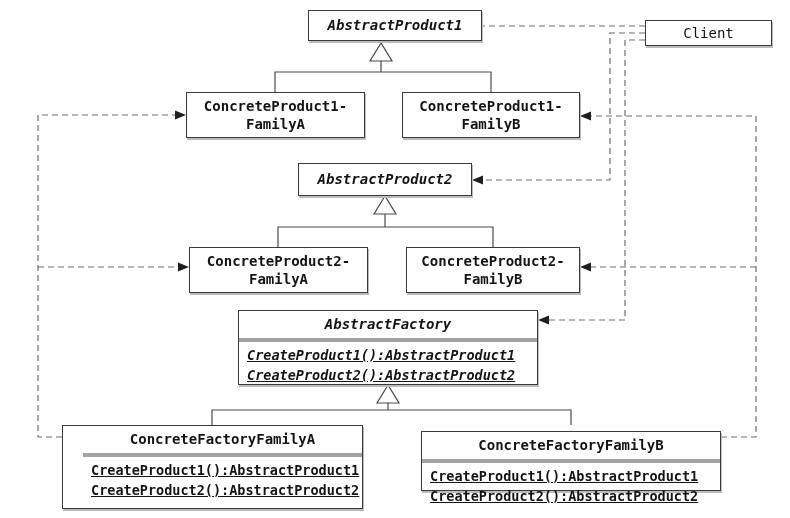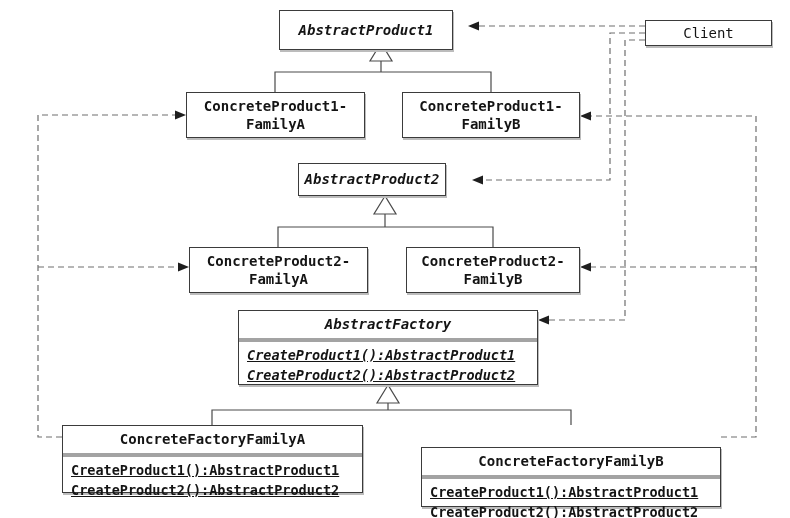--- a/index.html
+++ b/index.html
@@ -87,21 +87,21 @@
       <path d="M388 403 V410 M212 425 V410 H571 V425"></path>
     </g>
 
     <g stroke-width="1.2" fill="#ffffff" stroke="#4a4a4a">
       <polygon points="381,43 370,61 392,61"></polygon>
       <polygon points="385,196 374,214 396,214"></polygon>
       <polygon points="388,385 377,403 399,403"></polygon>
     </g>
   </svg>
 
-  <div class="box title-only abstract" style="left:279px; top:10px; width:174px; height:40px;text-align:center;">
+  <div class="box title-only abstract" style="left:308px; top:10px; width:174px; height:31px;text-align:center;">
     <div class="title">AbstractProduct1</div>
   </div>
 
   <div class="box title-only client-box" style="left:645px; top:20px; width:127px; height:26px;align-items:center;">
     <div class="title">Client</div>
   </div>
 
   <div class="box title-only" style="left:186px; top:92px; width:179px; height:46px;">
     <div class="title">
       <span>ConcreteProduct1-</span>
@@ -109,21 +109,21 @@
     </div>
   </div>
 
   <div class="box title-only" style="left:402px; top:92px; width:178px; height:46px;">
     <div class="title">
       <span>ConcreteProduct1-</span>
       <span>FamilyB</span>
     </div>
   </div>
 
-  <div class="box title-only abstract" style="left:298px; top:163px; width:148px; height:33px;">
+  <div class="box title-only abstract" style="left:298px; top:163px; width:174px; height:33px;">
     <div class="title">AbstractProduct2</div>
   </div>
 
   <div class="box title-only" style="left:189px; top:247px; width:179px; height:46px;">
     <div class="title">
       <span>ConcreteProduct2-</span>
       <span>FamilyA</span>
     </div>
   </div>
 
@@ -135,29 +135,29 @@
   </div>
 
   <div class="box abstract" style="left:238px; top:310px; width:300px; height:75px;">
     <div class="title compartment-title">AbstractFactory</div>
     <div class="methods">
       <div>CreateProduct1():AbstractProduct1</div>
       <div>CreateProduct2():AbstractProduct2</div>
     </div>
   </div>
 
-  <div class="box" style="left:62px; top:425px; width:301px; height:68px;">
+  <div class="box" style="left:62px; top:425px; width:301px; height:84px;padding-left:20px;">
     <div class="title compartment-title">ConcreteFactoryFamilyA</div>
     <div class="methods">
       <div>CreateProduct1():AbstractProduct1</div>
       <div>CreateProduct2():AbstractProduct2</div>
     </div>
   </div>
 
-  <div class="box" style="left:421px; top:447px; width:300px; height:60px;">
+  <div class="box" style="left:421px; top:431px; width:300px; height:60px;">
     <div class="title compartment-title">ConcreteFactoryFamilyB</div>
     <div class="methods">
       <div>CreateProduct1():AbstractProduct1</div>
       <div>CreateProduct2():AbstractProduct2</div>
     </div>
   </div>
 
 </div>
 
 </body></html>

